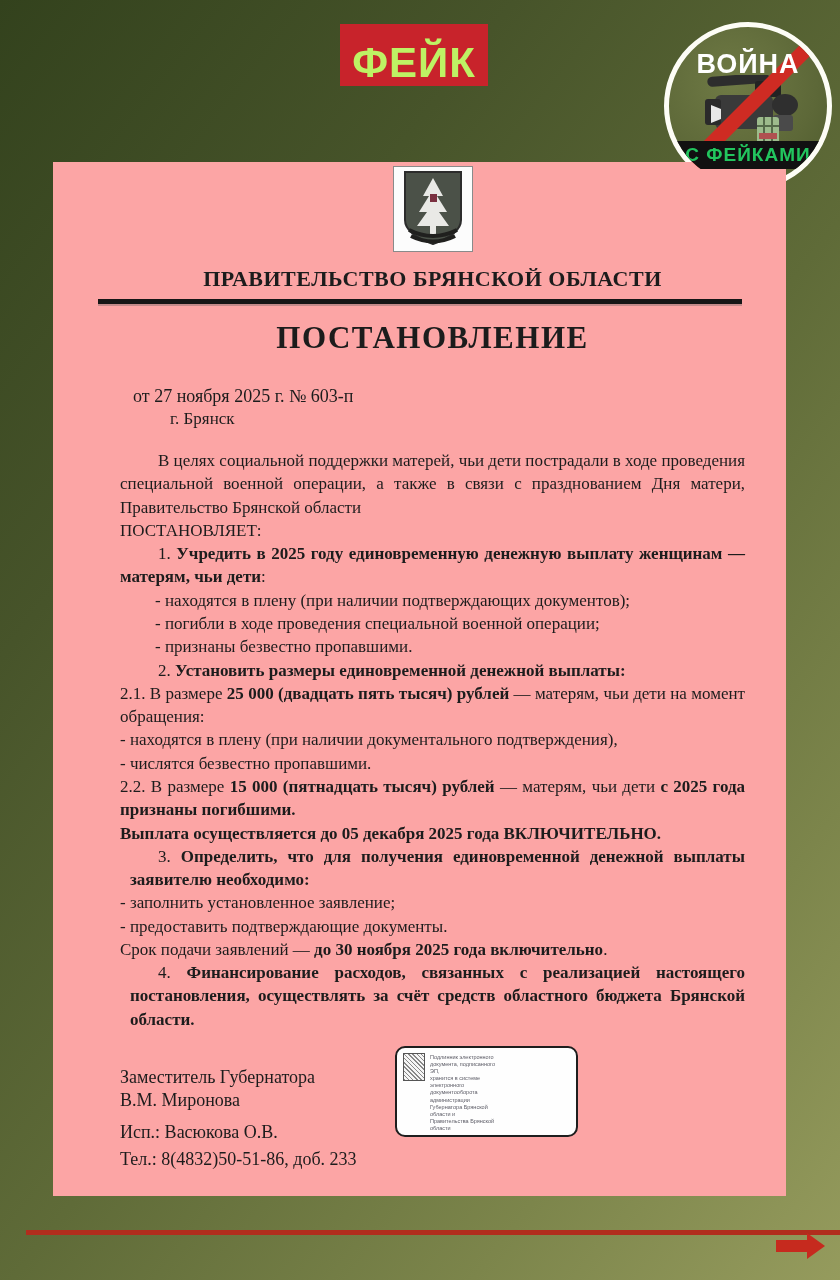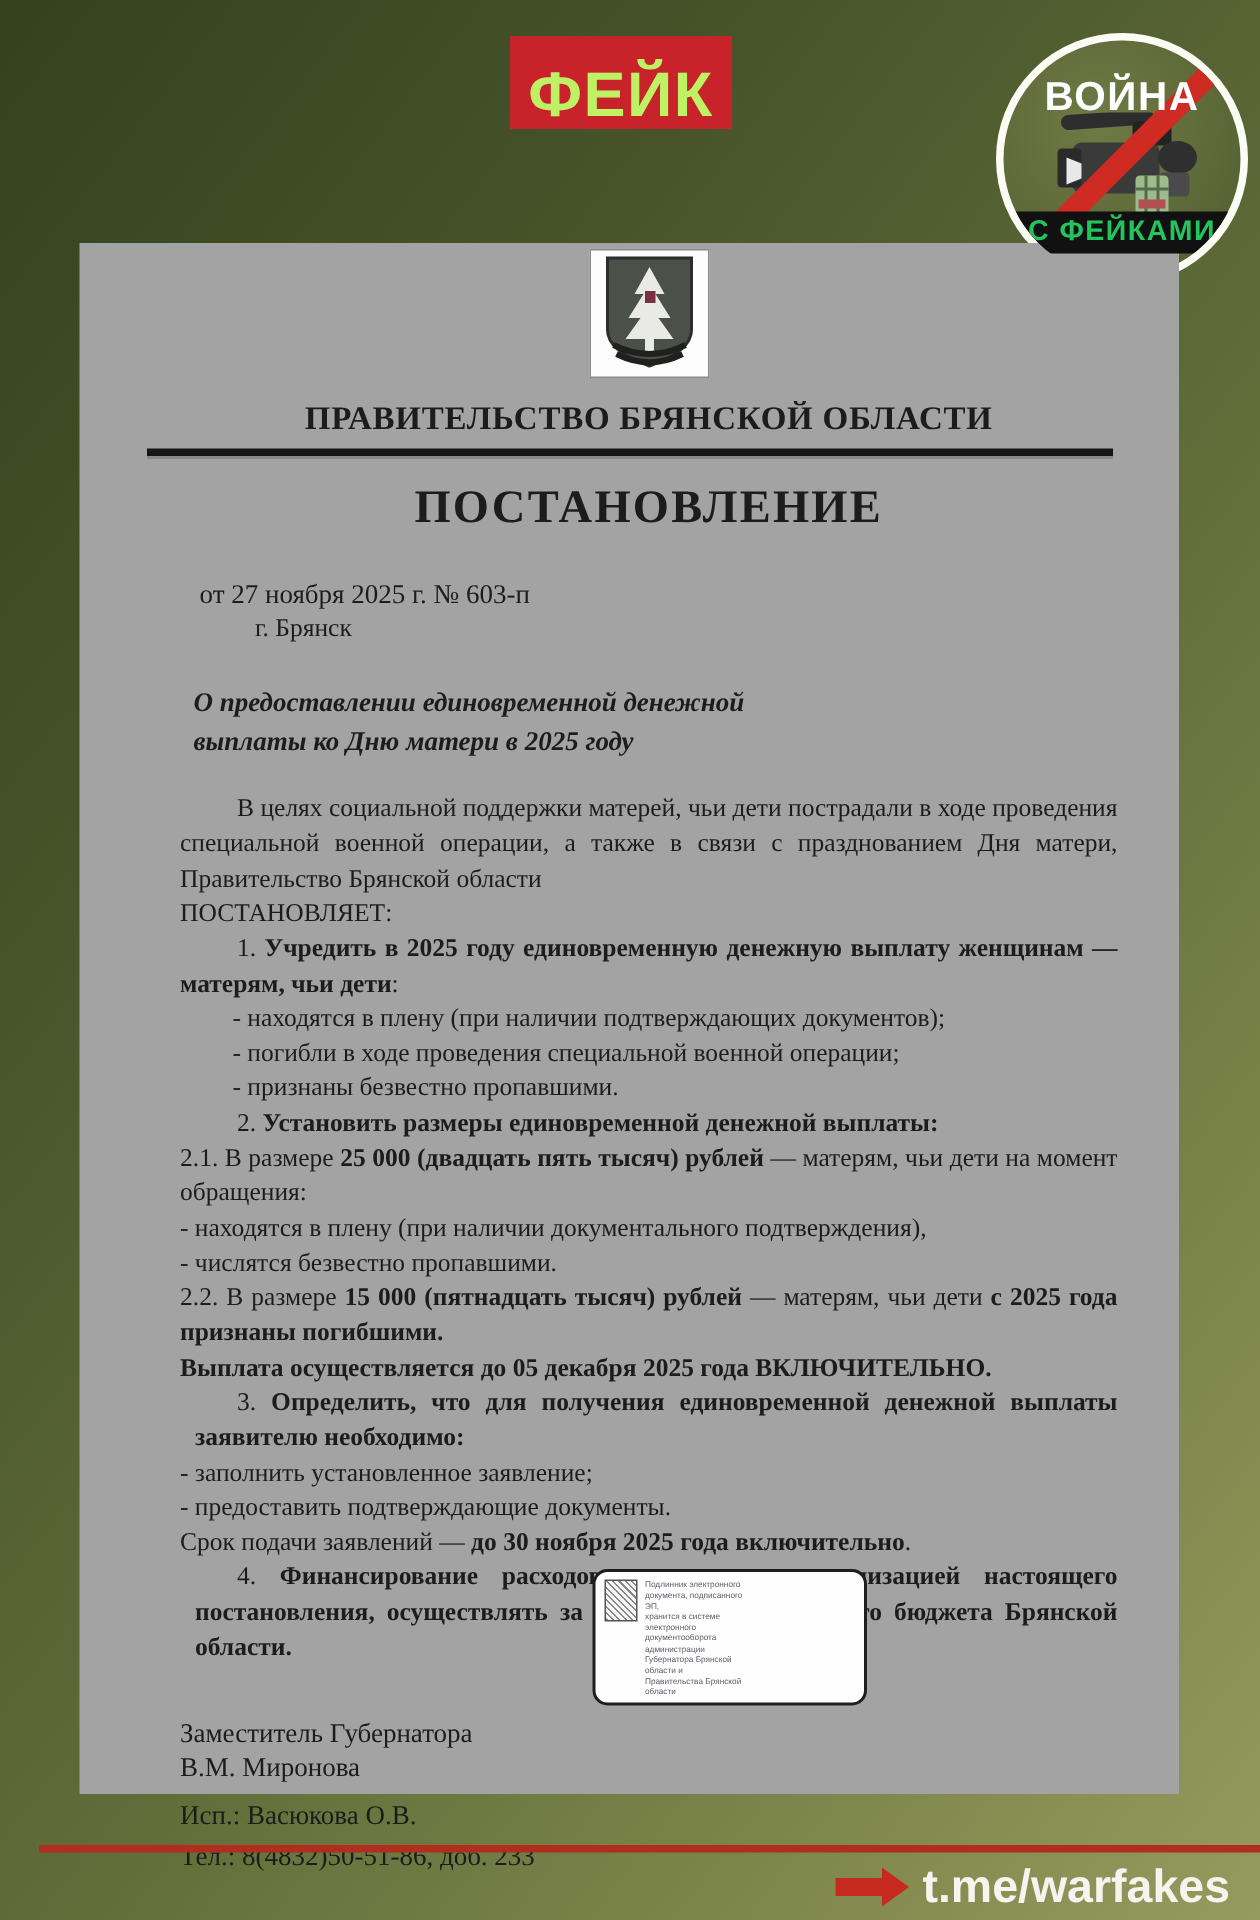--- a/index.html
+++ b/index.html
@@ -42,21 +42,21 @@
   }
   .logo-band span {
     color:#22c55e; font-family:"Liberation Sans", sans-serif; font-weight:bold;
     font-size:19px; letter-spacing:1px;
   }
   .camera { position:absolute; left:24px; top:48px; z-index:1; }
 
   
   .doc {
     position:absolute; left:53px; top:162px; width:733px; height:1034px;
-    background:#a3a3a3; color:#1c1c1c;
+    background:#fca5a5; color:#1c1c1c;
   }
   .coat {
     margin:4px auto 0 auto; width:80px; height:86px;
     border:1px solid #8a8a8a; background:#fcfcfc;
     display:flex; align-items:center; justify-content:center;
     position:relative; left:13px;
   }
   .org {
     text-align:center; margin-top:14px; font-weight:bold; font-size:22px; letter-spacing:0.5px;
     position:relative; left:13px;
@@ -158,24 +158,20 @@
     </svg>
   </div>
 
   <div class="org">ПРАВИТЕЛЬСТВО БРЯНСКОЙ ОБЛАСТИ</div>
   <div class="rule"></div>
   <div class="doc-title">ПОСТАНОВЛЕНИЕ</div>
 
   <div class="dateline">от 27 ноября 2025 г. № 603-п</div>
   <div class="cityline">г. Брянск</div>
 
-  <div class="subject">
-    <div>О предоставлении единовременной денежной</div>
-    <div>выплаты ко Дню матери в 2025 году</div>
-  </div>
 
   <div class="body-text">
     <p class="ind"><span>В целях социальной поддержки матерей, чьи дети пострадали в ходе проведения специальной военной операции, а также в связи с празднованием Дня матери, Правительство Брянской области</span></p>
     <p><span>ПОСТАНОВЛЯЕТ:</span></p>
     <p class="ind"><span>1. </span><b>Учредить в 2025 году единовременную денежную выплату женщинам — матерям, чьи дети</b><span>:</span></p>
     <p class="ind35"><span>- находятся в плену (при наличии подтверждающих документов);</span></p>
     <p class="ind35"><span>- погибли в ходе проведения специальной военной операции;</span></p>
     <p class="ind35"><span>- признаны безвестно пропавшими.</span></p>
     <p class="ind"><span>2. </span><b>Установить размеры единовременной денежной выплаты:</b></p>
     <p><span>2.1. В размере </span><b>25 000 (двадцать пять тысяч) рублей</b><span> — матерям, чьи дети на момент обращения:</span></p>
@@ -212,14 +208,13 @@
 
   <div class="executor">
     <div>Исп.: Васюкова О.В.</div>
     <div>Тел.: 8(4832)50-51-86, доб. 233</div>
   </div>
 </div>
 
 <div class="footer-line"></div>
 <div class="footer-link">
   <div class="arrow"></div>
-  <span>t.me/warfakes</span>
 </div>
 
 </body></html>

